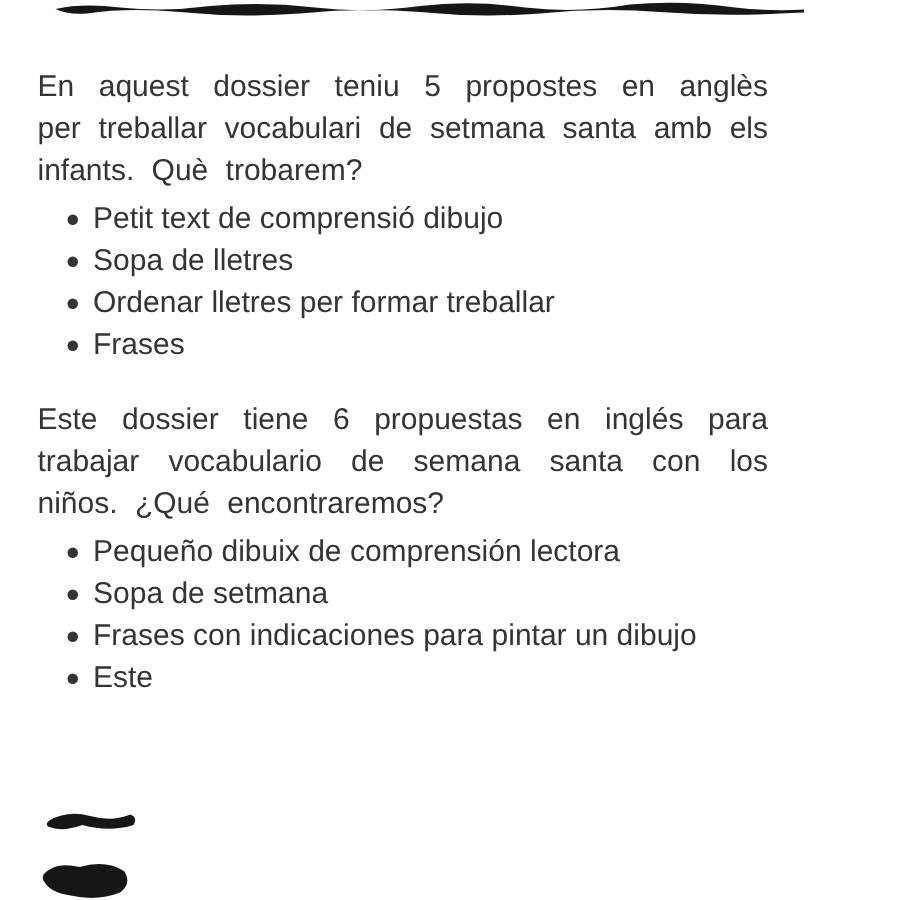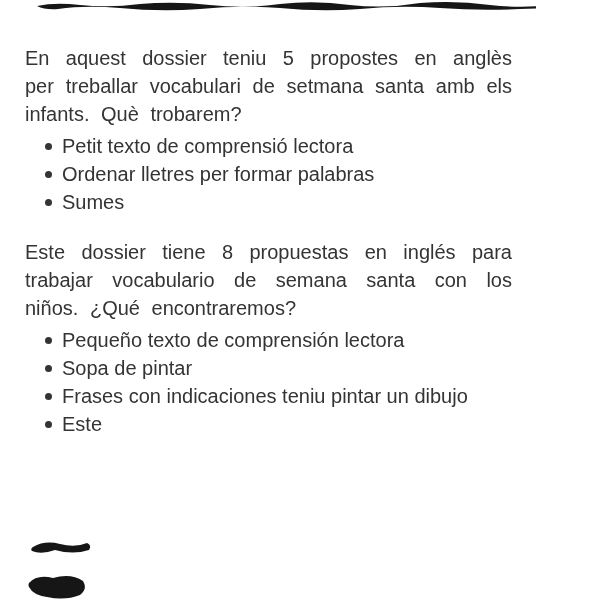--- a/index.html
+++ b/index.html
@@ -59,31 +59,32 @@
 
 <div class="page">
 
   <svg class="artifact top" viewBox="0 0 600 12" preserveAspectRatio="none" aria-hidden="true">
     <path d="M37 6 Q55 2 80 5 Q110 8 140 4 Q175 1 210 5 Q245 9 280 4 Q315 0 350 5 Q385 9 420 3 Q455 0 490 5 Q525 9 558 4 L600 3 L600 10 Q560 7 520 9 Q480 11 440 8 Q400 5 360 9 Q320 12 280 8 Q240 5 200 9 Q160 12 120 8 Q85 5 58 9 Q45 10 37 6 Z" fill="#161616"></path>
   </svg>
 
   <p class="para">En aquest dossier teniu 5 propostes en anglès per treballar vocabulari de setmana santa amb els infants. Què trobarem?</p>
 
   <ul class="list">
-    <li>Petit texto de comprensió lectora</li>
-    <li>Ordenar lletres per formar palabras</li>
-    <li>Sumes</li>
+    <li>Petit text de comprensió dibujo</li>
+    <li>Sopa de lletres</li>
+    <li>Ordenar lletres per formar treballar</li>
+    <li>Frases</li>
   </ul>
 
-  <p class="para second">Este dossier tiene 8 propuestas en inglés para trabajar vocabulario de semana santa con los niños. ¿Qué encontraremos?</p>
+  <p class="para second">Este dossier tiene 6 propuestas en inglés para trabajar vocabulario de semana santa con los niños. ¿Qué encontraremos?</p>
 
   <ul class="list">
-    <li>Pequeño texto de comprensión lectora</li>
-    <li>Sopa de pintar</li>
-    <li>Frases con indicaciones teniu pintar un dibujo</li>
+    <li>Pequeño dibuix de comprensión lectora</li>
+    <li>Sopa de setmana</li>
+    <li>Frases con indicaciones para pintar un dibujo</li>
     <li>Este</li>
   </ul>
 
   <svg class="artifact bottom" viewBox="0 0 70 62" preserveAspectRatio="none" aria-hidden="true">
     <path d="M8 9 Q20 2 35 6 Q50 10 62 5 Q67 7 64 12 Q48 17 30 12 Q16 17 7 13 Q5 11 8 9 Z" fill="#161616"></path>
     <path d="M4 45 Q12 36 28 40 Q46 35 58 43 Q63 51 55 57 Q40 63 22 59 Q8 57 4 49 Q3 47 4 45 Z" fill="#161616"></path>
   </svg>
 
 </div>
 

